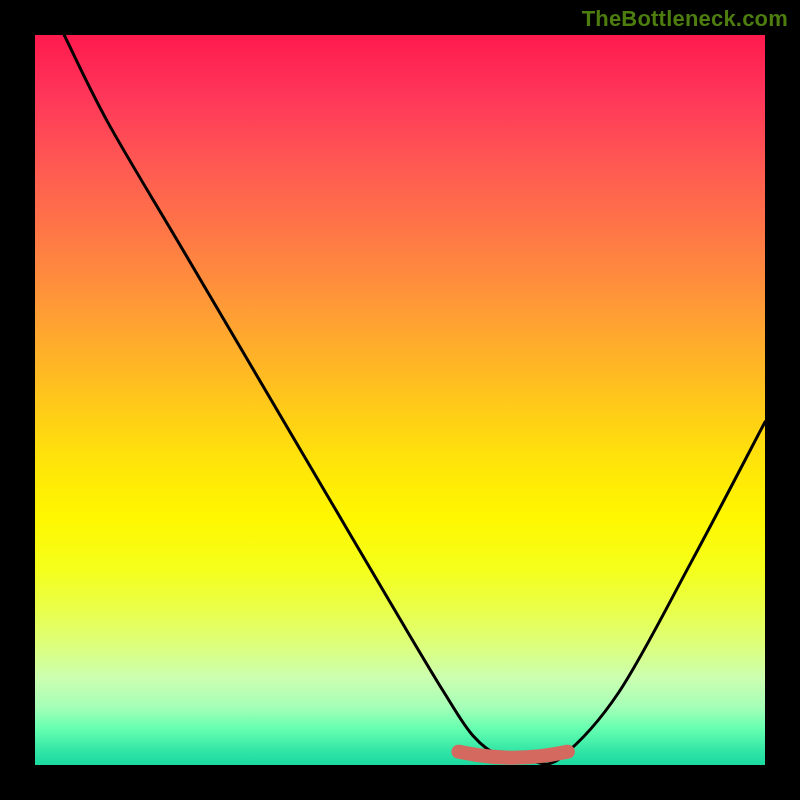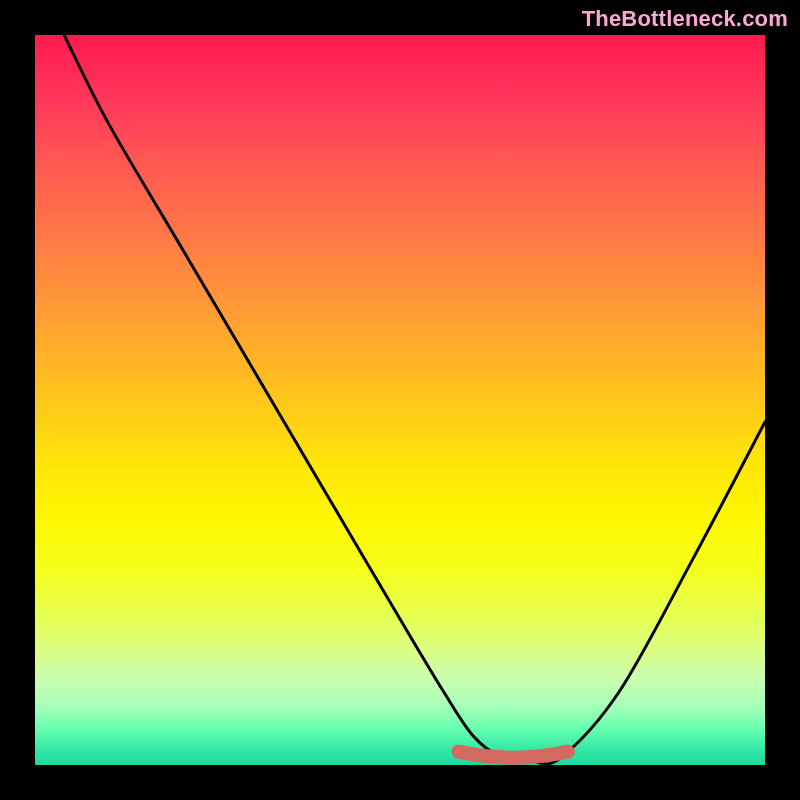--- a/index.html
+++ b/index.html
@@ -43,21 +43,21 @@
       #1ad9a0 100%
     );
   }
   .watermark {
     position: absolute;
     top: 6px;
     right: 12px;
     font-family: Arial, Helvetica, sans-serif;
     font-size: 22px;
     font-weight: 600;
-    color: #f9a8d4;
+    color: #4d7c0f;
     letter-spacing: 0.2px;
     user-select: none;
   }
   svg.curve {
     position: absolute;
     left: 0;
     top: 0;
     width: 730px;
     height: 730px;
   }

